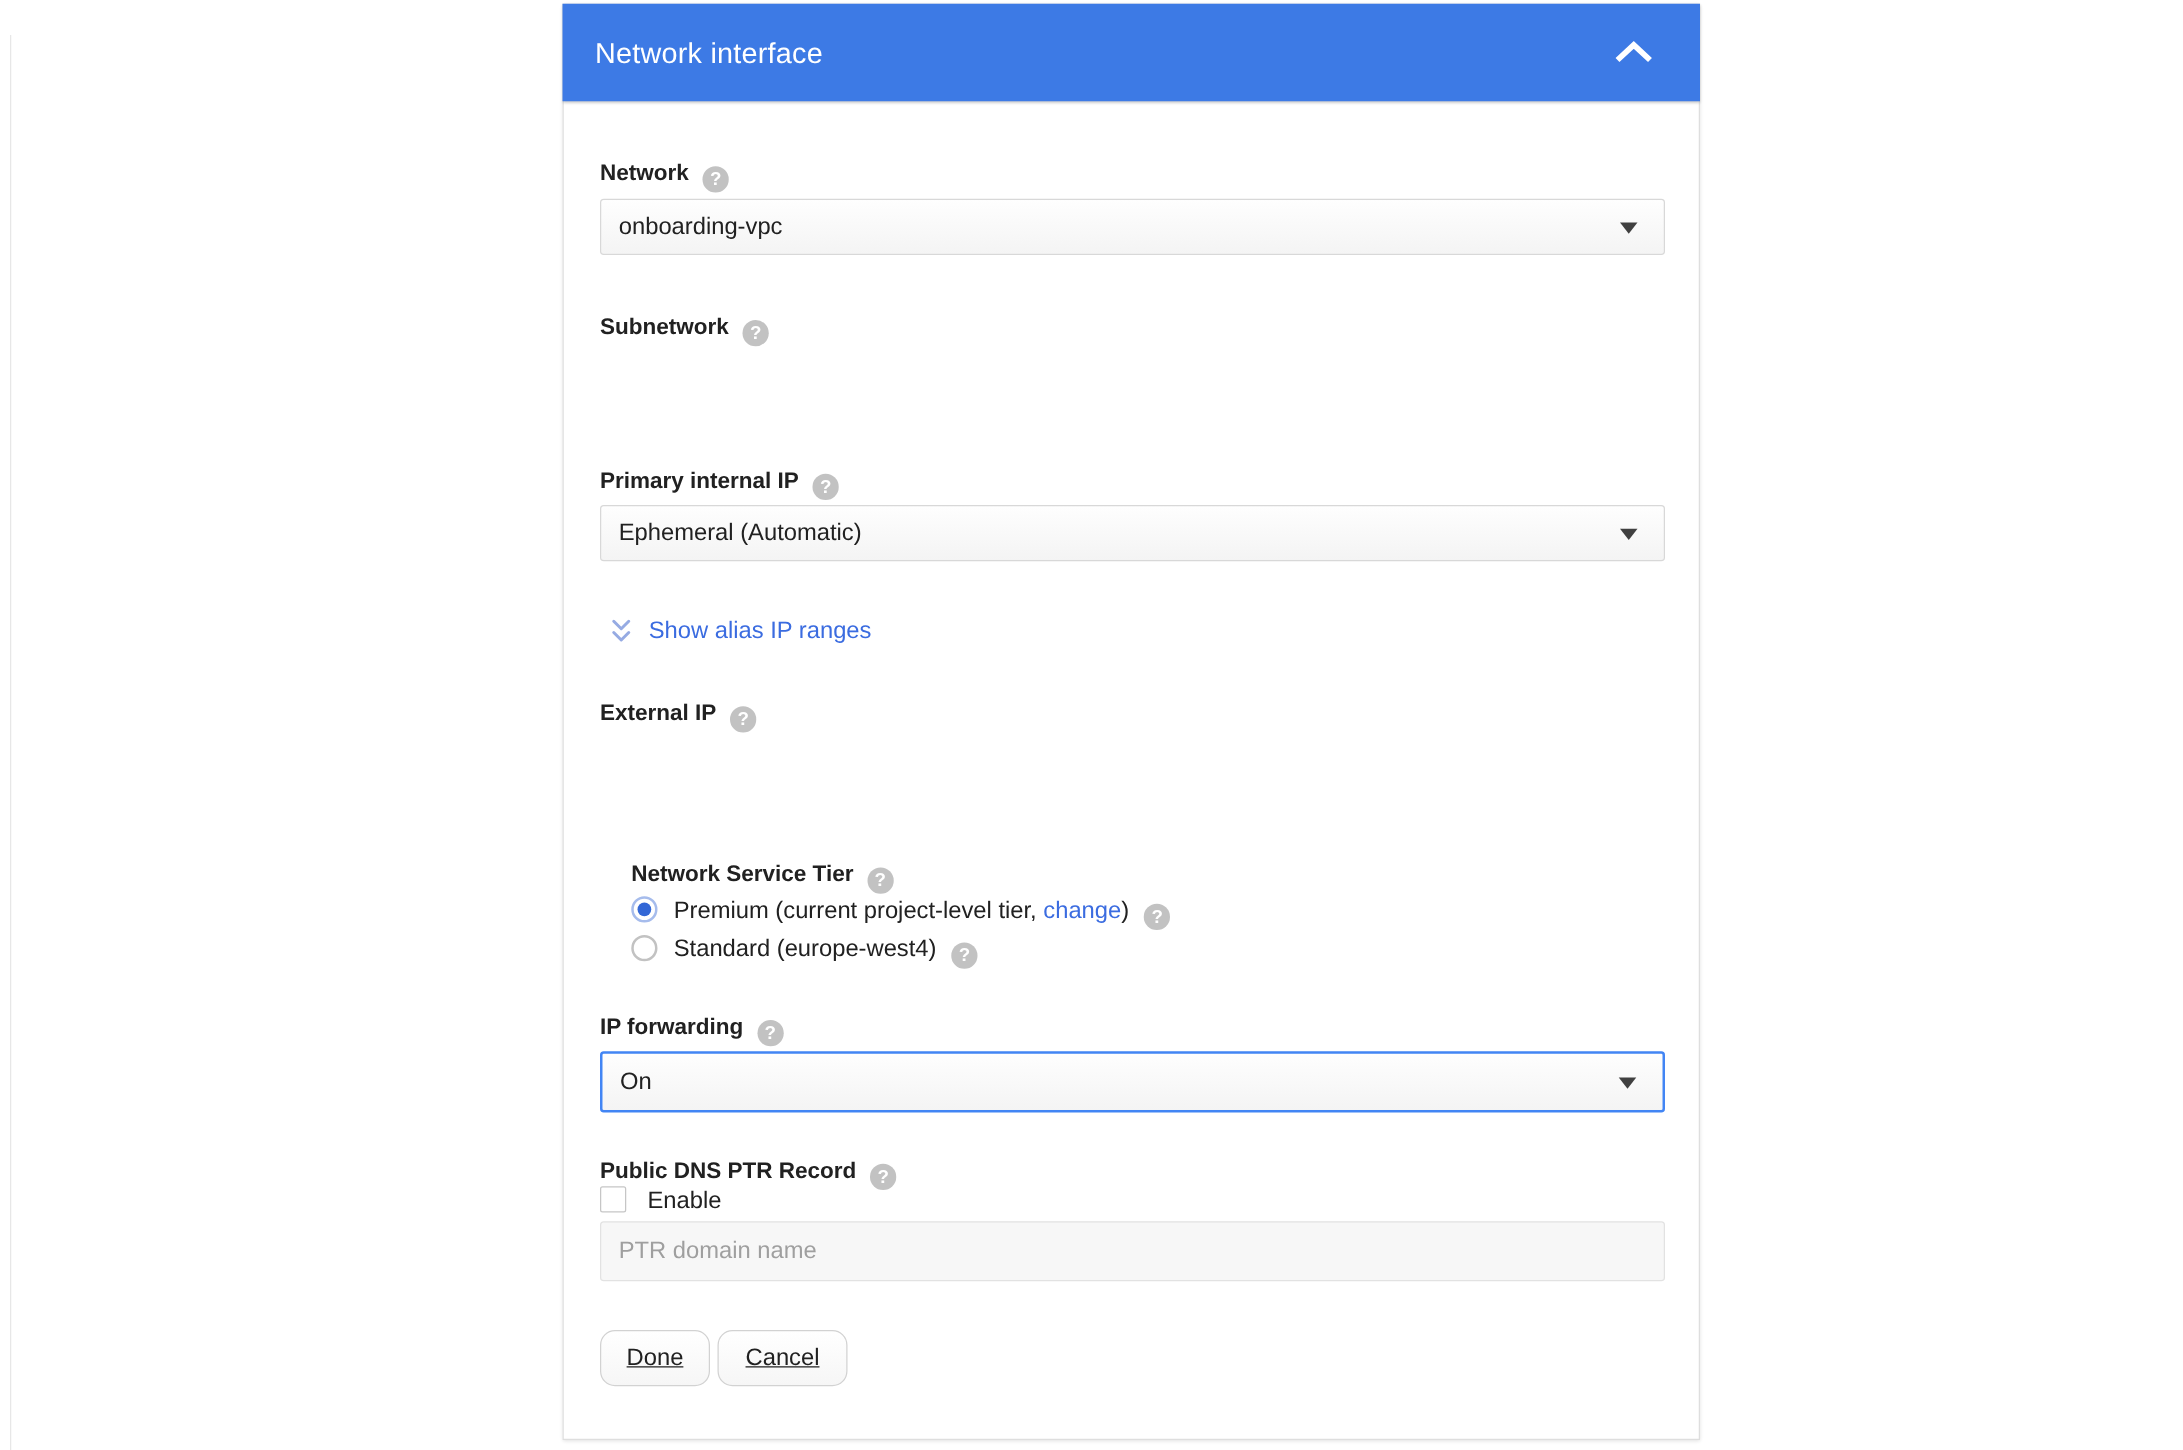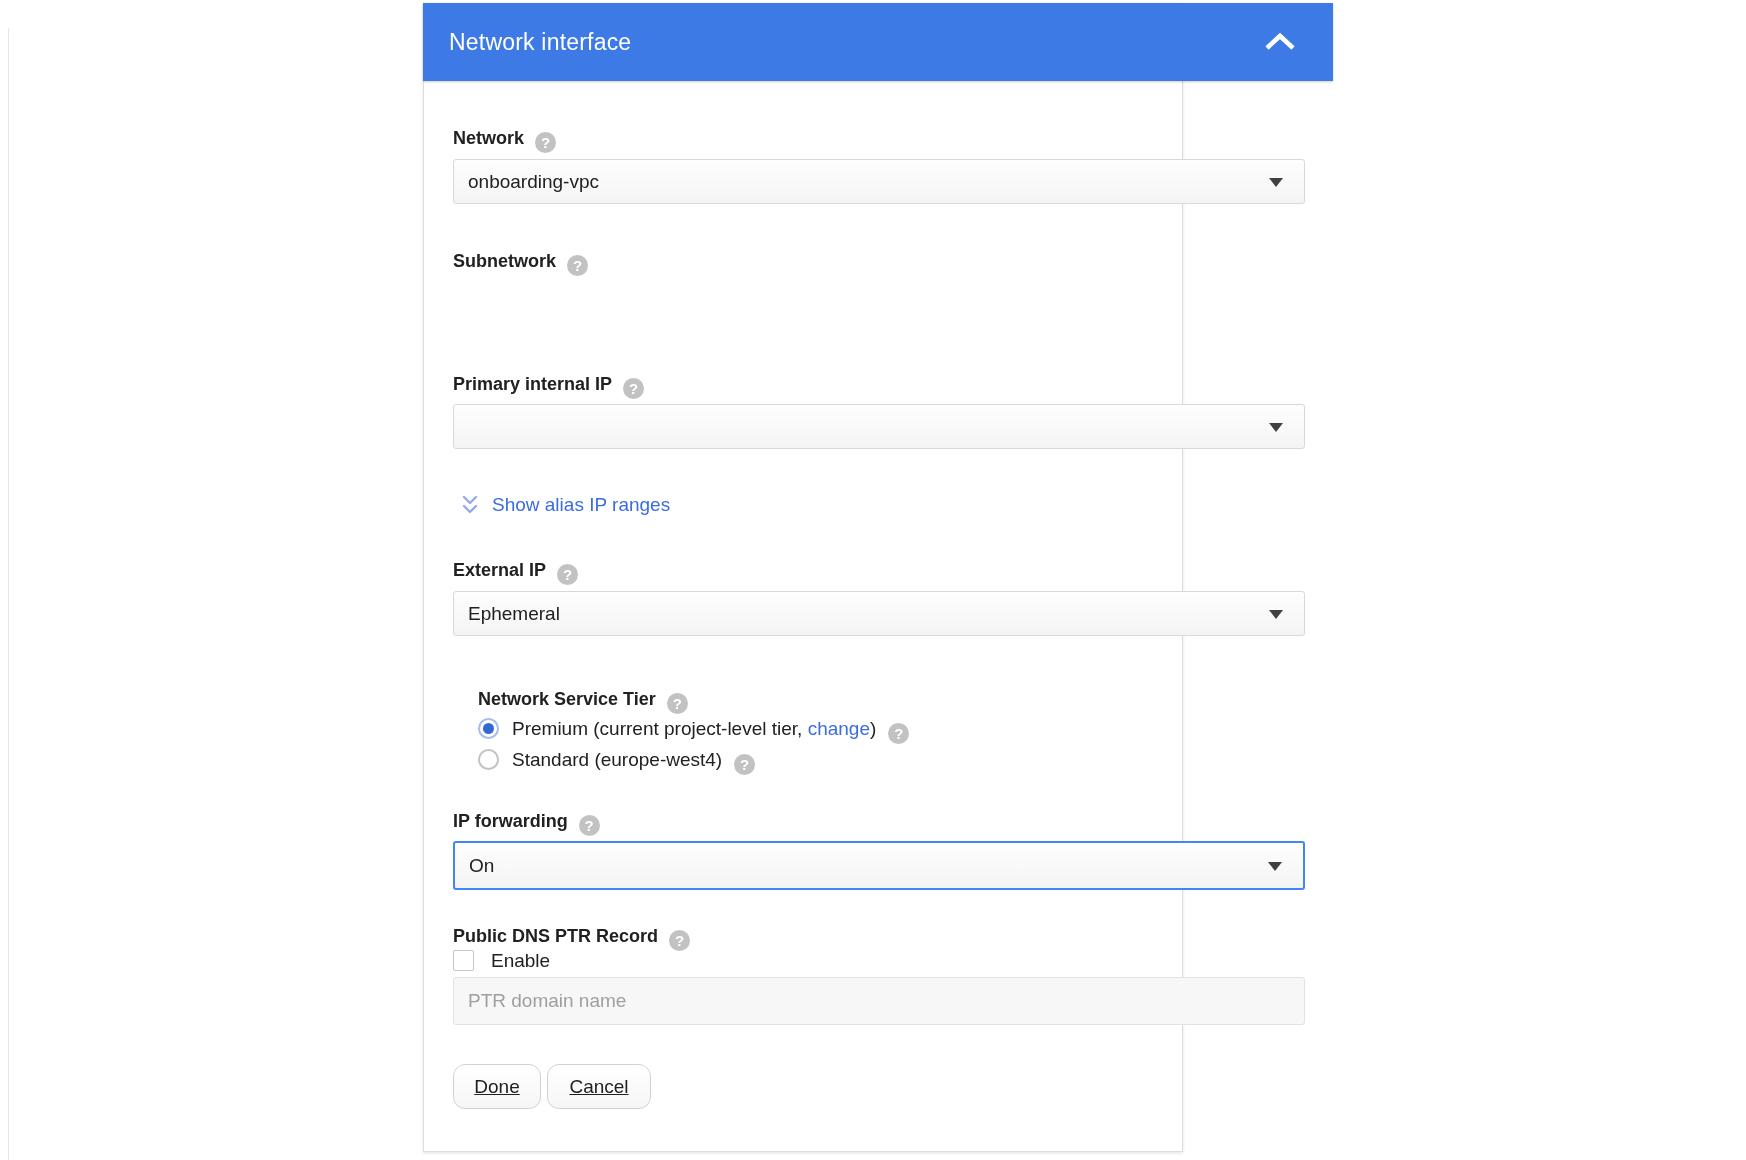--- a/index.html
+++ b/index.html
@@ -9,21 +9,21 @@
     font-family: "Liberation Sans", sans-serif;
     color: #212121; overflow: hidden;
   }
 
   .page-edge-line {
     position: absolute; left: 8px; top: 28px; width: 1px; height: 1132px;
     background: #e7e7e7;
   }
 
   .panel {
-    position: absolute; left: 423px; top: 3px; width: 760px; height: 1149px;
+    position: absolute; left: 450px; top: 3px; width: 910px; height: 1149px;
     background: #ffffff; border: 1px solid #dedede;
     box-shadow: 0 1px 3px rgba(0,0,0,0.12);
   }
 
   .panel-header {
     position: absolute; left: -1px; top: -1px; width: 910px; height: 78px;
     background: var(--header-blue, #3d7ae5);
     box-shadow: 0 1px 2px rgba(0,0,0,0.20);
   }
   .panel-title {
@@ -139,37 +139,34 @@
   </div>
 
   <div class="field-label" style="top:245px">
     <span>Subnetwork</span><span class="help-icon"></span>
   </div>
 
   <div class="field-label" style="top:368px">
     <span>Primary internal IP</span><span class="help-icon"></span>
   </div>
   <div class="select-box" style="top:400px">
+    <span class="select-value">Ephemeral (Automatic)</span>
     <span class="dropdown-arrow"></span>
   </div>
 
   <div class="alias-row" style="top:484px">
     <svg class="chev-wrap" viewBox="0 0 18 22">
       <polyline points="3,3 9,9 15,3" fill="none" stroke="#96abe3" stroke-width="2.4" stroke-linecap="round" stroke-linejoin="round"></polyline>
       <polyline points="3,12 9,18 15,12" fill="none" stroke="#96abe3" stroke-width="2.4" stroke-linecap="round" stroke-linejoin="round"></polyline>
     </svg>
     <span class="link-text">Show alias IP ranges</span>
   </div>
 
   <div class="field-label" style="top:554px">
     <span>External IP</span><span class="help-icon"></span>
-  </div>
-  <div class="select-box" style="top:587px">
-    <span class="select-value">Ephemeral</span>
-    <span class="dropdown-arrow"></span>
   </div>
 
   <div class="field-label nst-label" style="top:683px">
     <span>Network Service Tier</span><span class="help-icon"></span>
   </div>
   <div class="radio-row" style="top:711px">
     <span class="radio-circle selected"></span><span>Premium (current project-level tier, </span><span class="inline-link">change</span><span>)</span><span class="help-icon"></span>
   </div>
   <div class="radio-row" style="top:742px">
     <span class="radio-circle"></span><span>Standard (europe-west4)</span><span class="help-icon"></span>

